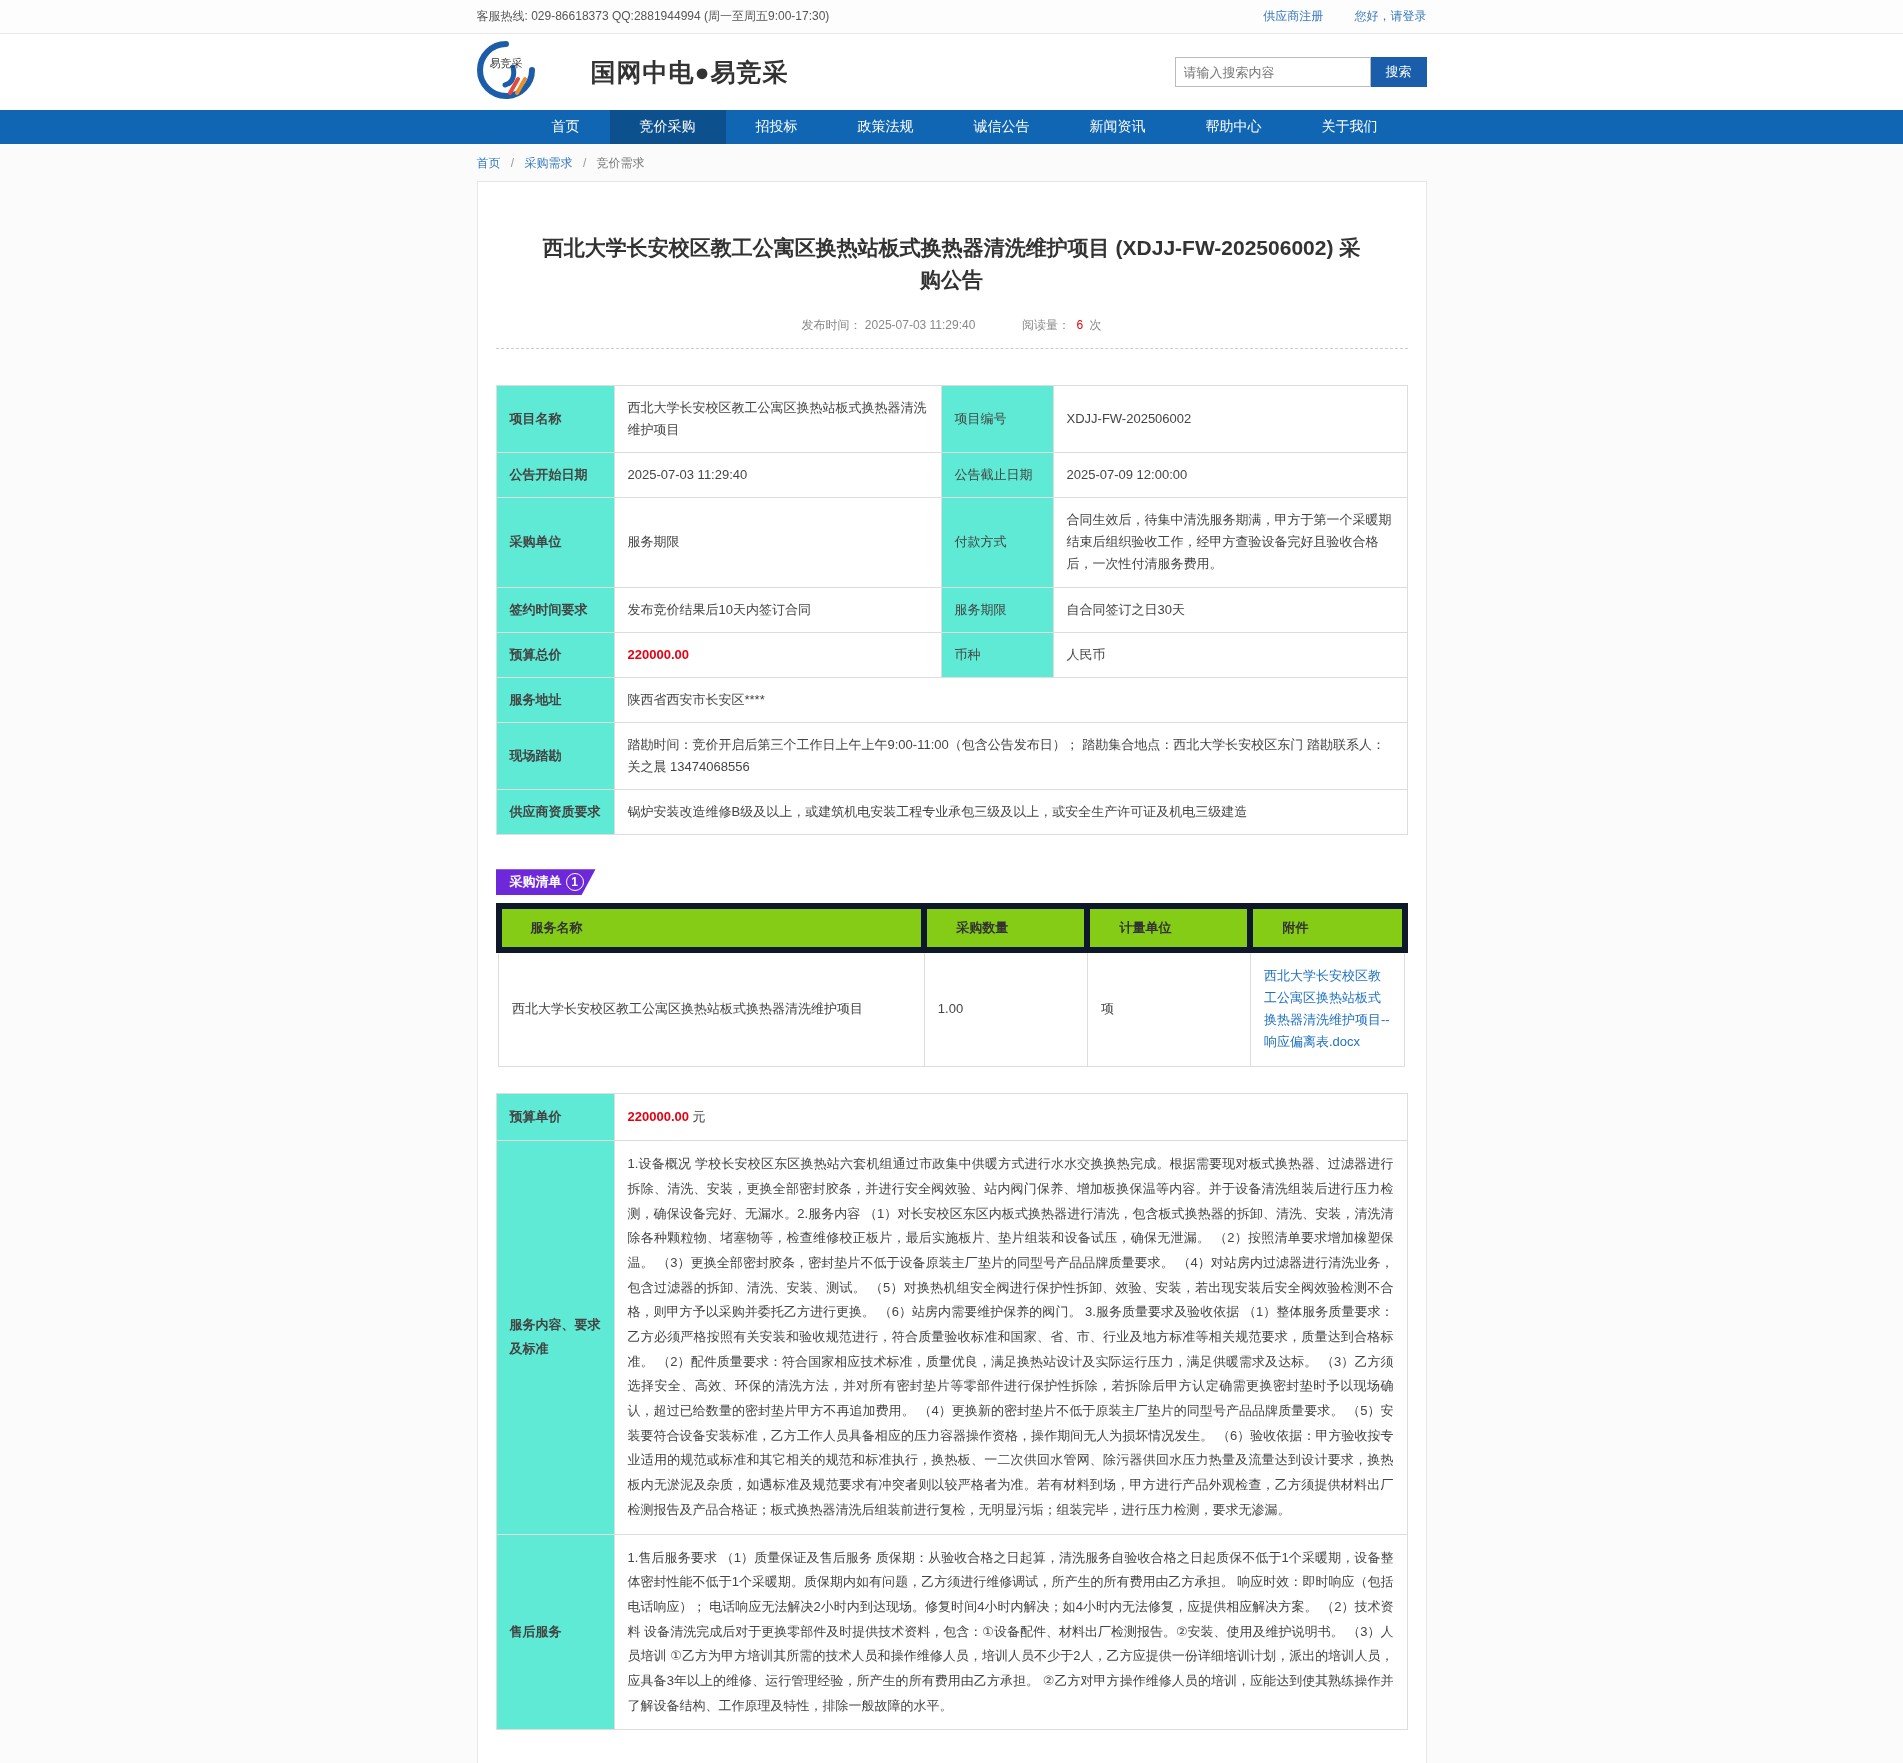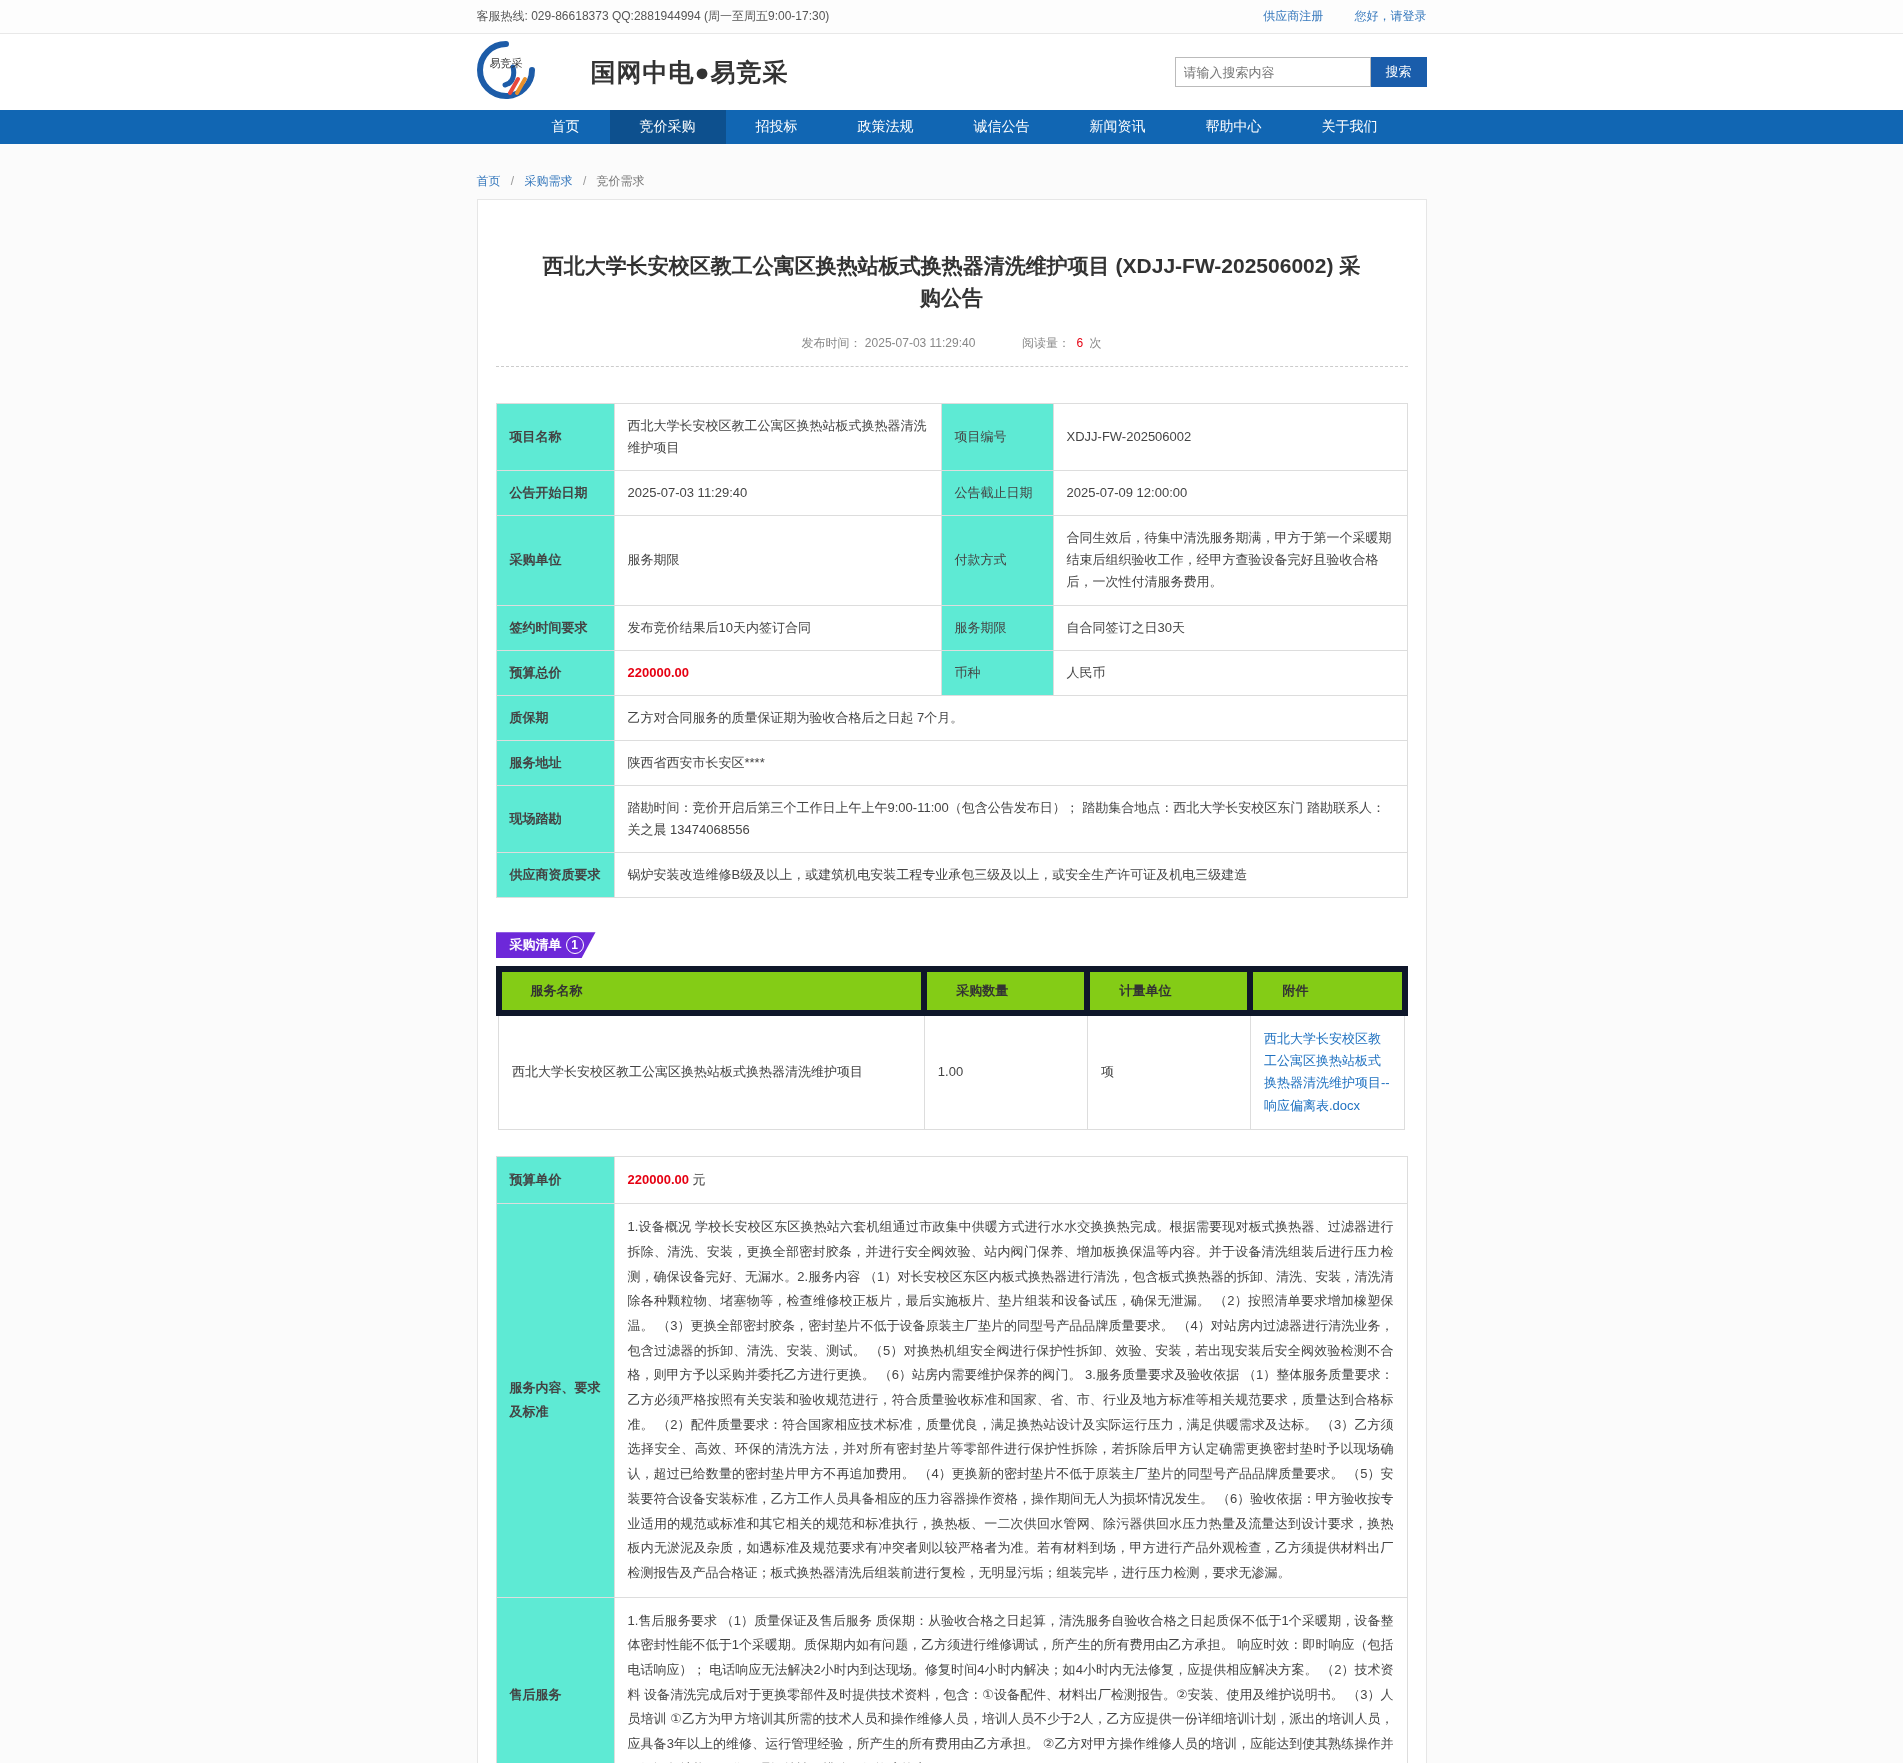--- a/index.html
+++ b/index.html
@@ -23,21 +23,21 @@
   .search-input { width:196px; height:30px; border:1px solid #bbb; padding:0 8px; font-size:13px; color:#333; outline:none; }
   .search-btn { width:56px; height:30px; background:#1a5dab; color:#fff; border:none; font-size:13px; cursor:pointer; }
 
   
   .nav { background:#1166b3; height:34px; }
   .nav .container { display:flex; height:100%; padding-left:45px; }
   .nav-item { color:#fff; font-size:14px; text-decoration:none; display:flex; align-items:center; padding:0 30px; height:100%; }
   .nav-item.active { background:#0d508e; }
 
   
-  .breadcrumb { padding:29px 0 9px 0; font-size:12px; }
+  .breadcrumb { padding:11px 0 9px 0; font-size:12px; }
   .breadcrumb a { color:#3779bd; text-decoration:none; }
   .breadcrumb .sep { color:#999; margin:0 7px; }
   .breadcrumb .current { color:#777; }
 
   
   .panel { background:#fff; border:1px solid #e6e6e6; padding:22px 18px 40px 18px; margin-bottom:300px; }
   .notice-title { text-align:center; font-size:21px; font-weight:bold; color:#333; padding:28px 40px 0 40px; line-height:1.5; }
   .notice-meta { text-align:center; font-size:12px; color:#888; margin:22px 0 14px 0; }
   .notice-meta .views-num { color:#e60012; margin:0 3px; }
   .meta-gap { display:inline-block; width:40px; }
@@ -165,24 +165,20 @@
         <td class="lbl2">服务期限</td>
         <td>自合同签订之日30天</td>
       </tr>
       <tr>
         <td class="lbl">预算总价</td>
         <td><span class="red-num">220000.00</span></td>
         <td class="lbl2">币种</td>
         <td>人民币</td>
       </tr>
       <tr>
-        <td class="lbl">质保期</td>
-        <td colspan="3">乙方对合同服务的质量保证期为验收合格后之日起 7个月。</td>
-      </tr>
-      <tr>
         <td class="lbl">服务地址</td>
         <td colspan="3">陕西省西安市长安区****</td>
       </tr>
       <tr>
         <td class="lbl">现场踏勘</td>
         <td colspan="3">踏勘时间：竞价开启后第三个工作日上午上午9:00-11:00（包含公告发布日）； 踏勘集合地点：西北大学长安校区东门 踏勘联系人：关之晨 13474068556</td>
       </tr>
       <tr>
         <td class="lbl">供应商资质要求</td>
         <td colspan="3">锅炉安装改造维修B级及以上，或建筑机电安装工程专业承包三级及以上，或安全生产许可证及机电三级建造</td>

